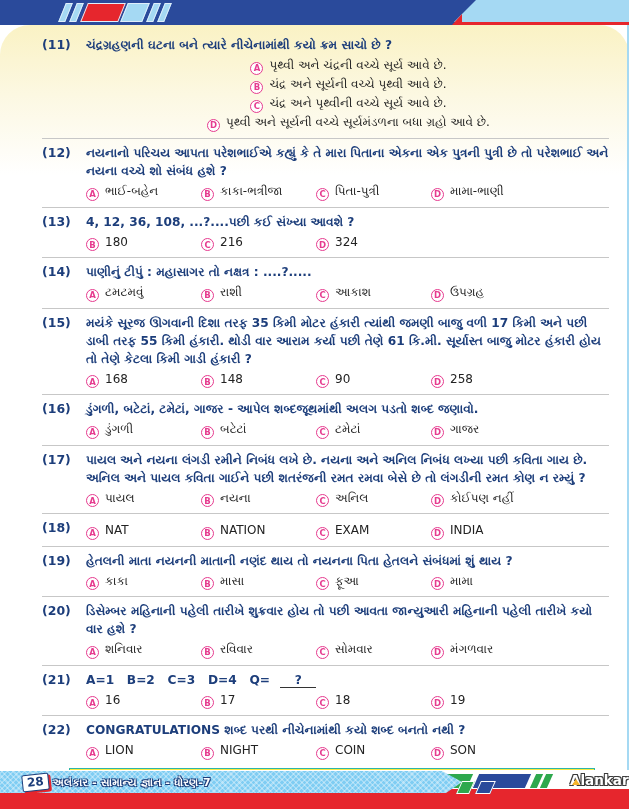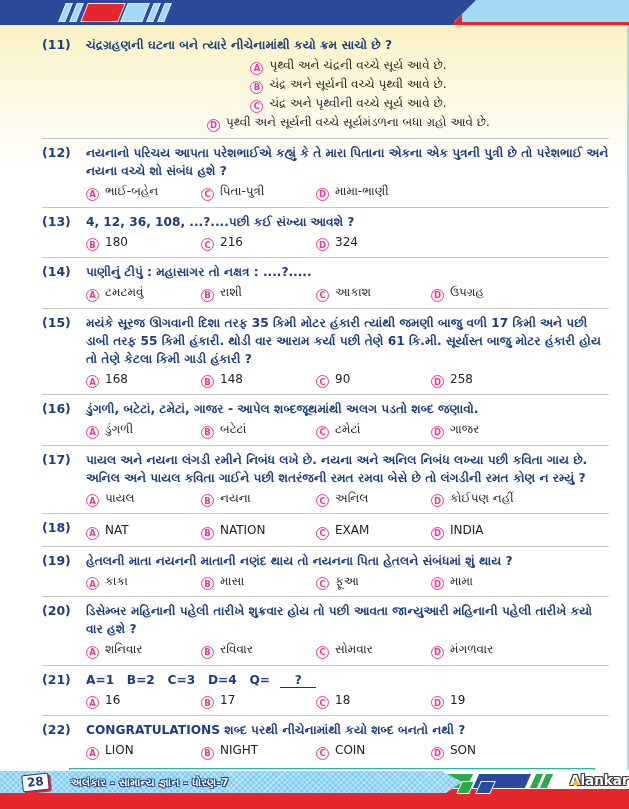--- a/index.html
+++ b/index.html
@@ -25,20 +25,21 @@
   .slash.s5 { left:150px; width:7px;  background:#A5D9F3; }
   .slash.s6 { left:161px; width:7px;  background:#A5D9F3; }
   
   .page-edge { position:absolute; top:25px; right:0; width:2px; height:745px; background:#A5D9F3; z-index:4; }
 
   
   .content {
     position:absolute; top:25px; left:0; width:629px; height:745px;
     background:linear-gradient(to bottom, #FAF2C4 0px, #FCF8E2 70px, #ffffff 150px);
     padding:9px 18px 0 42px;
+    border-radius:30px;
   }
   .question { margin:2px 0; }
   .q-row { display:flex; align-items:flex-start; }
   .q-num { flex:none; width:44px; font-weight:bold; font-size:12.5px; color:#1D3E7B; line-height:18px; }
   .q-body { flex:1; min-width:0; }
   .q-text { font-weight:bold; font-size:12.2px; color:#1D3E7B; line-height:18px; white-space:pre-wrap; }
   .opts-inline { display:grid; grid-template-columns:115px 115px 115px auto; margin-top:2px; line-height:18px; }
   .opts-stacked { display:block; margin-top:2px;text-align:center; }
   .opts-stacked .opt { display:block; line-height:19px; }
   .opt { font-size:12px; color:#222222; white-space:nowrap; }
@@ -71,21 +72,21 @@
     clip-path:polygon(0 0, calc(100% - 20px) 0, 100% 50%, calc(100% - 16px) 100%, 0 100%);
     filter:drop-shadow(0 -2px 0 #1D3E7B) drop-shadow(2px 0 0 #1D3E7B) drop-shadow(0 2px 0 #1D3E7B);
     display:flex; align-items:center;
   }
   .pagenum-box {
     margin-left:22px; background:#fff; border:1.5px solid #1D3E7B; border-radius:2px;
     font-size:12px; font-weight:bold; color:#1D3E7B; padding:0 4px; line-height:15px;
     transform:rotate(-6deg); box-shadow:2px 2px 0 #E6262D;
   }
   .footer-title {
-    margin-left:22px; font-size:10.5px; font-weight:bold; color:#ffffff; letter-spacing:.3px;
+    margin-left:4px; font-size:10.5px; font-weight:bold; color:#ffffff; letter-spacing:.3px;
     text-shadow:-1px -1px 0 #1D3E7B, 1px -1px 0 #1D3E7B, -1px 1px 0 #1D3E7B, 1px 1px 0 #1D3E7B;
     white-space:nowrap;
   }
   .mini-par { position:absolute; transform:skewX(-24deg); border:1.5px solid #fff; }
   .mp1 { top:11px; left:459px; width:13px; height:13px; background:#2EA84D; }
   .mp2 { top:11px; left:478px; width:15px; height:13px; background:#2A4A9B; }
   .fslash { position:absolute; top:3px; height:14px; transform:skewX(-24deg); border:1.2px solid #fff; }
   .fs1 { left:432px; width:7px;  background:#2EA84D; border:none; }
   .fs2 { left:444px; width:26px; background:#2EA84D; border:none; }
   .fs3 { left:476px; width:52px; background:#2A4A9B; border:none; }
@@ -137,20 +138,21 @@
   </section>
   <div class="sep"></div>
 
   <section class="question">
     <div class="q-row">
       <span class="q-num">(12)</span>
       <div class="q-body">
         <p class="q-text">નયનાનો પરિચય આપતા પરેશભાઈએ કહ્યું કે તે મારા પિતાના એકના એક પુત્રની પુત્રી છે તો પરેશભાઈ અને નયના વચ્ચે શો સંબંધ હશે ?</p>
         <div class="opts-inline">
           <span class="opt"><i class="circ">A</i><span>ભાઈ-બહેન</span></span>
+          <span class="opt"><i class="circ">B</i><span>કાકા-ભત્રીજા</span></span>
           <span class="opt"><i class="circ">C</i><span>પિતા-પુત્રી</span></span>
           <span class="opt"><i class="circ">D</i><span>મામા-ભાણી</span></span>
         </div>
       </div>
     </div>
   </section>
   <div class="sep"></div>
 
   <section class="question">
     <div class="q-row">

